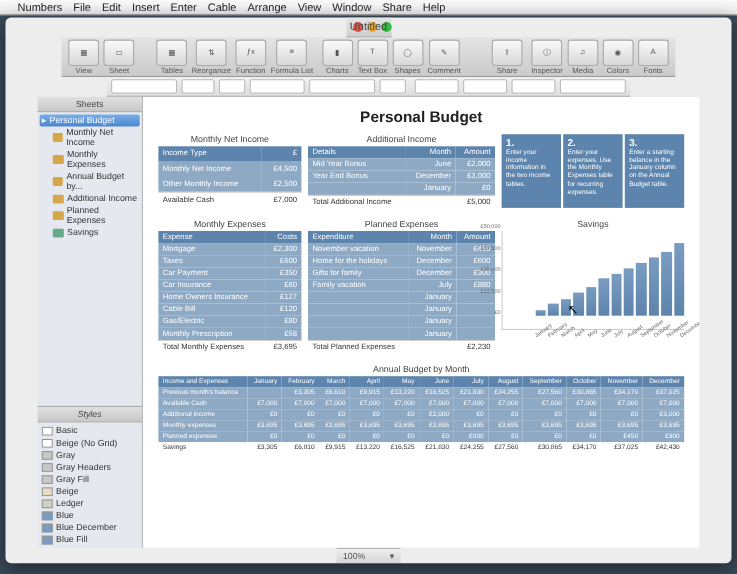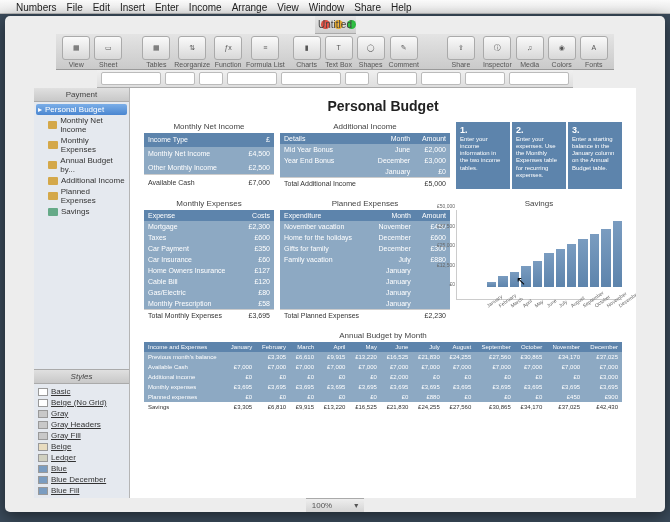--- a/index.html
+++ b/index.html
@@ -24,21 +24,21 @@
 .main { flex: 1; display: flex; overflow: hidden; }
 .sidebar { width: 96px; background: #e5e9ef; border-right: 1px solid #b5b5b5; display: flex; flex-direction: column; }
 .sheets-hdr { background: linear-gradient(#e0e0e0,#c8c8c8); font-size: 8px; padding: 2px 4px; color: #444; border-bottom: 1px solid #aaa; text-align: center; }
 .tree { padding: 2px; font-size: 8px; color: #333; }
 .tree .row { padding: 1px 2px; display: flex; align-items: center; gap: 3px; border-radius: 2px; }
 .tree .row.sel { background: linear-gradient(#7baee8,#4a86d0); color: #fff; }
 .tree .sub { padding-left: 12px; }
 .ticon { width: 10px; height: 8px; background: #d4a84a; border-radius: 1px; display: inline-block; }
 .styles-hdr { background: linear-gradient(#e0e0e0,#c8c8c8); font-size: 8px; padding: 2px 4px; color: #444; border-top: 1px solid #aaa; border-bottom: 1px solid #aaa; text-align: center; margin-top: auto; font-style: italic; }
 .styles { padding: 2px; font-size: 8px; color: #333; }
-.styles .row { padding: 1px 2px; display: flex; align-items: center; gap: 3px; text-decoration: underline; }
+.styles .row { padding: 1px 2px; display: flex; align-items: center; gap: 3px; }
 .swatch { width: 10px; height: 8px; border: 1px solid #999; display: inline-block; }
 .canvas { flex: 1; background: #fff; padding: 10px 14px; overflow: hidden; position: relative; }
 .doc-title { text-align: center; font-size: 14px; font-weight: bold; color: #222; margin-bottom: 8px; }
 .toprow { display: flex; gap: 6px; margin-bottom: 10px; }
 .tbl { border-collapse: collapse; font-size: 7px; }
 .tbl th { background: #5d84ac; color: #fff; padding: 2px 4px; font-weight: normal; text-align: left; }
 .tbl th.r, .tbl td.r { text-align: right; }
 .tbl td { background: #8da9c3; color: #fff; padding: 2px 4px; }
 .tbl tr.total td { background: #fff; color: #333; border-top: 1px solid #ccc; }
 .tbl caption { caption-side: top; color: #444; font-size: 8px; padding-bottom: 2px; }
@@ -61,21 +61,21 @@
 </head>
 <body>
 
 <div class="menubar">
   <span class="apple"></span>
   <span>Numbers</span>
   <span>File</span>
   <span>Edit</span>
   <span>Insert</span>
   <span>Enter</span>
-  <span>Income</span>
+  <span>Cable</span>
   <span>Arrange</span>
   <span>View</span>
   <span>Window</span>
   <span>Share</span>
   <span>Help</span>
 </div>
 
 <div class="window">
   <div class="titlebar">
     <div class="traffic">
@@ -162,21 +162,21 @@
     <div class="fbox" style="width:24px"></div>
     <div class="tspace"></div>
     <div class="fbox" style="width:40px"></div>
     <div class="fbox" style="width:40px"></div>
     <div class="fbox" style="width:40px"></div>
     <div class="fbox" style="width:60px"></div>
   </div>
 
   <div class="main">
     <div class="sidebar">
-      <div class="sheets-hdr">Payment</div>
+      <div class="sheets-hdr">Sheets</div>
       <div class="tree">
         <div class="row sel">▸ <span>Personal Budget</span></div>
         <div class="row sub">
             <span class="ticon"></span>
             <span>Monthly Net Income</span>
           </div>
         <div class="row sub">
             <span class="ticon"></span>
             <span>Monthly Expenses</span>
           </div>

